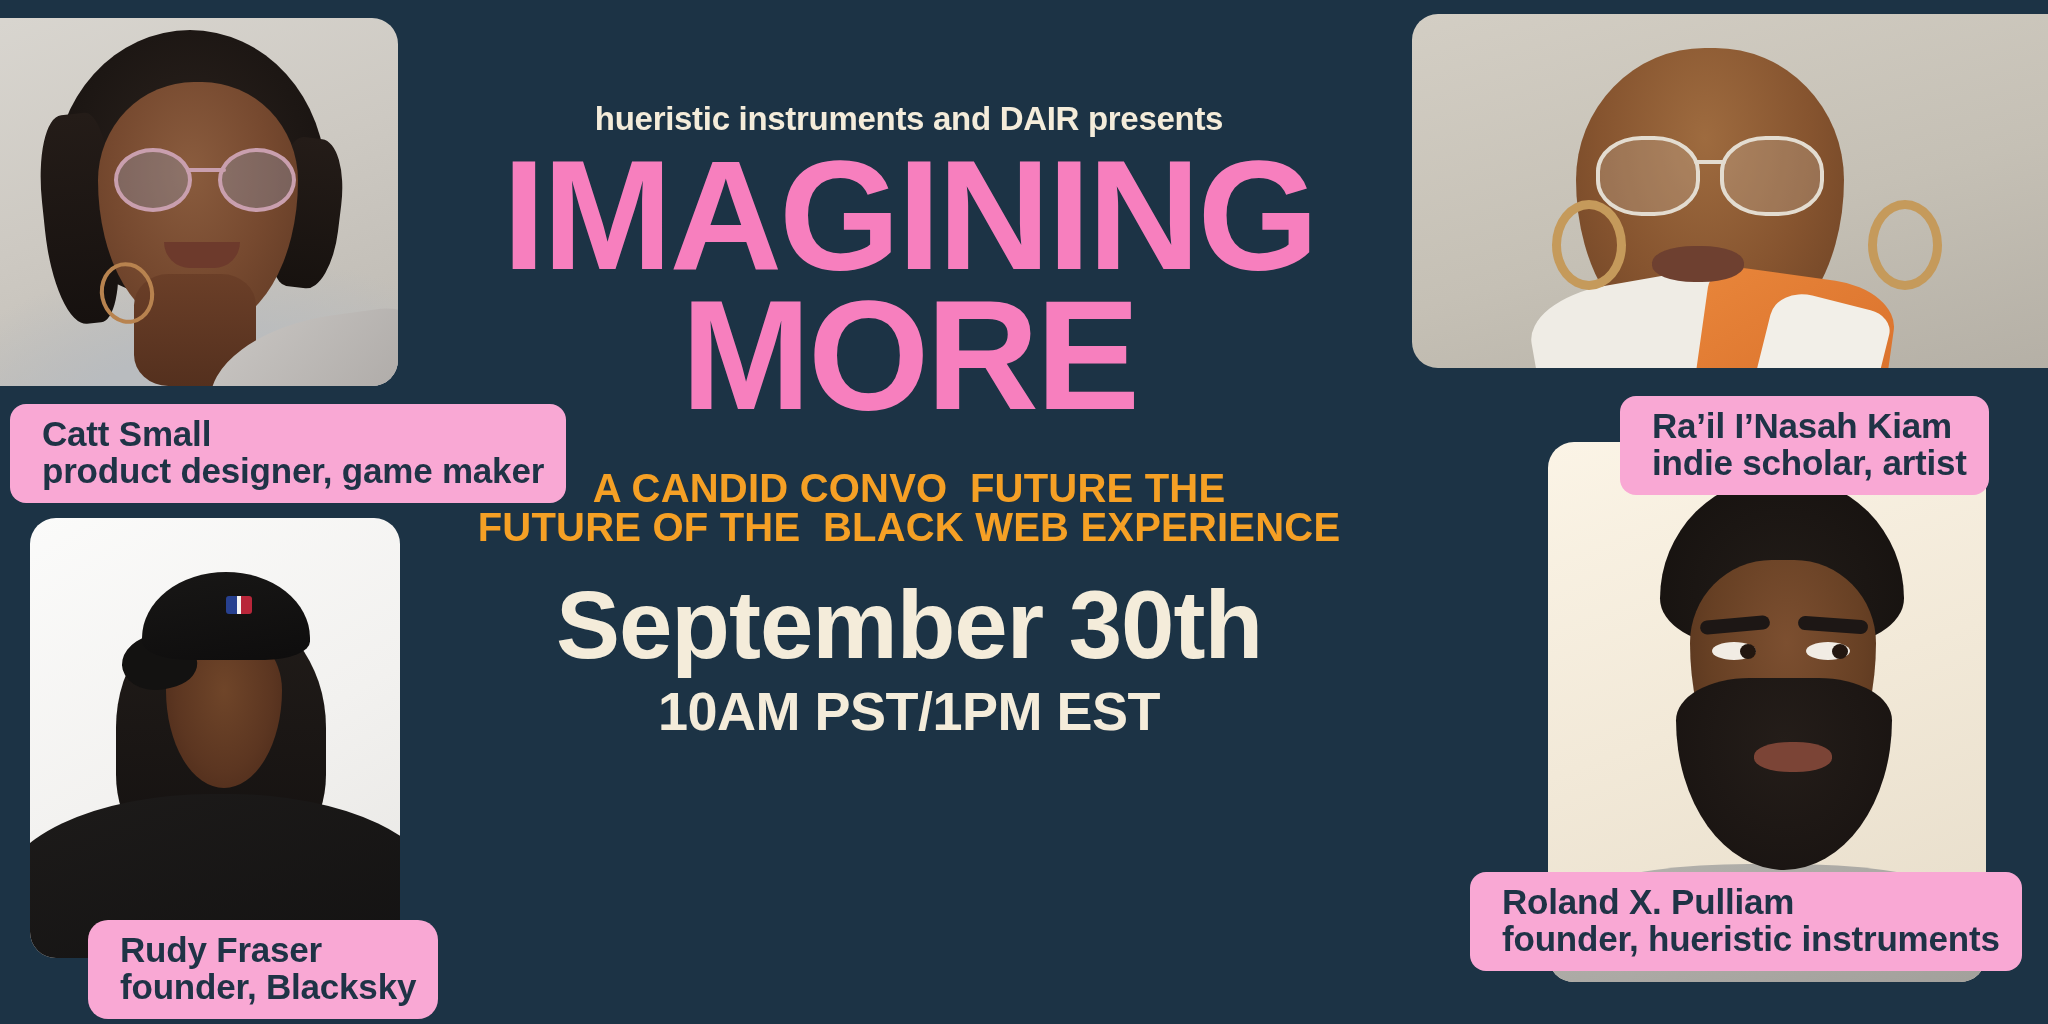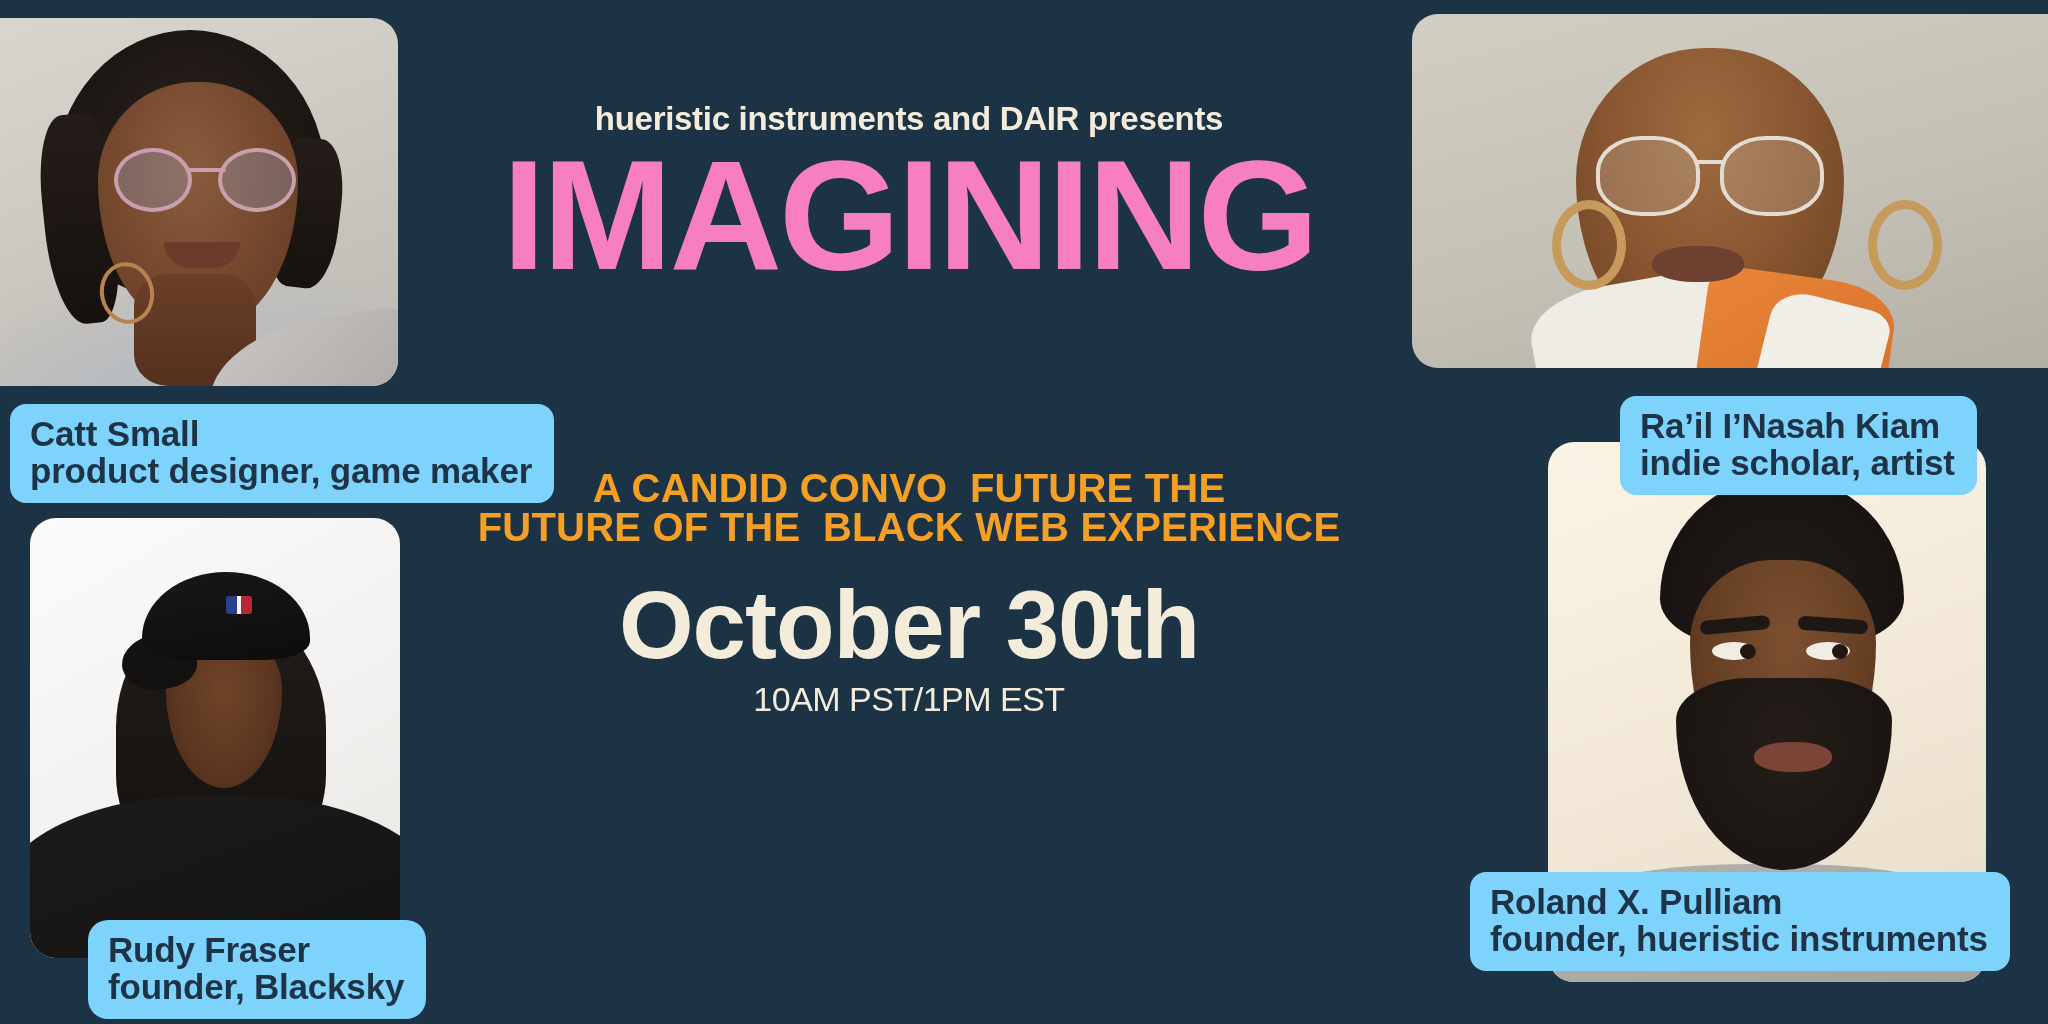--- a/index.html
+++ b/index.html
@@ -232,24 +232,24 @@
   #card-roland .pupil {
     position: absolute; top: 202px; width: 16px; height: 15px;
     background: #22160f; border-radius: 50%;
   }
   #card-roland .pupil.l { left: 192px; }
   #card-roland .pupil.r { left: 284px; }
 
   
   .nameplate {
     position: absolute;
-    background: #7dd3fc;
+    background: #f9a8d4;
     color: #1f3346;
     border-radius: 16px;
-    padding: 11px 22px 14px 20px;
+    padding: 11px 22px 14px 32px;
     line-height: 1.06;
     font-weight: 700;
     letter-spacing: -0.2px;
     white-space: nowrap;
   }
   .nameplate .nm { font-size: 35px; display: block; }
   .nameplate .rl { font-size: 35px; display: block; }
 
   #np-catt   { left: 10px;   top: 404px; }
   #np-rudy   { left: 88px;   top: 920px; border-radius: 20px; }
@@ -296,22 +296,22 @@
   #date {
     position: absolute; top: 570px; left: 0; right: 0;
     color: #f4ecda;
     font-weight: 900;
     font-size: 96px;
     letter-spacing: -1px;
   }
   #time {
     position: absolute; top: 680px; left: 0; right: 0;
     color: #f4ecda;
-    font-weight: 400;
-    font-size: 34px;
+    font-weight: 700;
+    font-size: 54px;
     letter-spacing: -0.5px;
   }
 </style>
 </head>
 <body>
 
 <div id="poster">
 
   <div class="photo-card" id="card-catt">
     <div class="photo-inner">
@@ -375,23 +375,24 @@
       <div class="eye l"></div>
       <div class="eye r"></div>
       <div class="pupil l"></div>
       <div class="pupil r"></div>
     </div>
   </div>
 
   <div id="center">
     <div id="presents">hueristic instruments and DAIR presents</div>
     <div class="bigtitle" id="title1">IMAGINING</div>
+    <div class="bigtitle" id="title2">MORE</div>
     <div class="subline" id="sub1">A CANDID CONVO  FUTURE THE</div>
     <div class="subline" id="sub2">FUTURE OF THE  BLACK WEB EXPERIENCE</div>
-    <div id="date">October 30th</div>
+    <div id="date">September 30th</div>
     <div id="time">10AM PST/1PM EST</div>
   </div>
 
   <div class="nameplate" id="np-catt">
     <span class="nm">Catt Small</span>
     <span class="rl">product designer, game maker</span>
   </div>
 
   <div class="nameplate" id="np-rail">
     <span class="nm">Ra’il I’Nasah Kiam</span>

